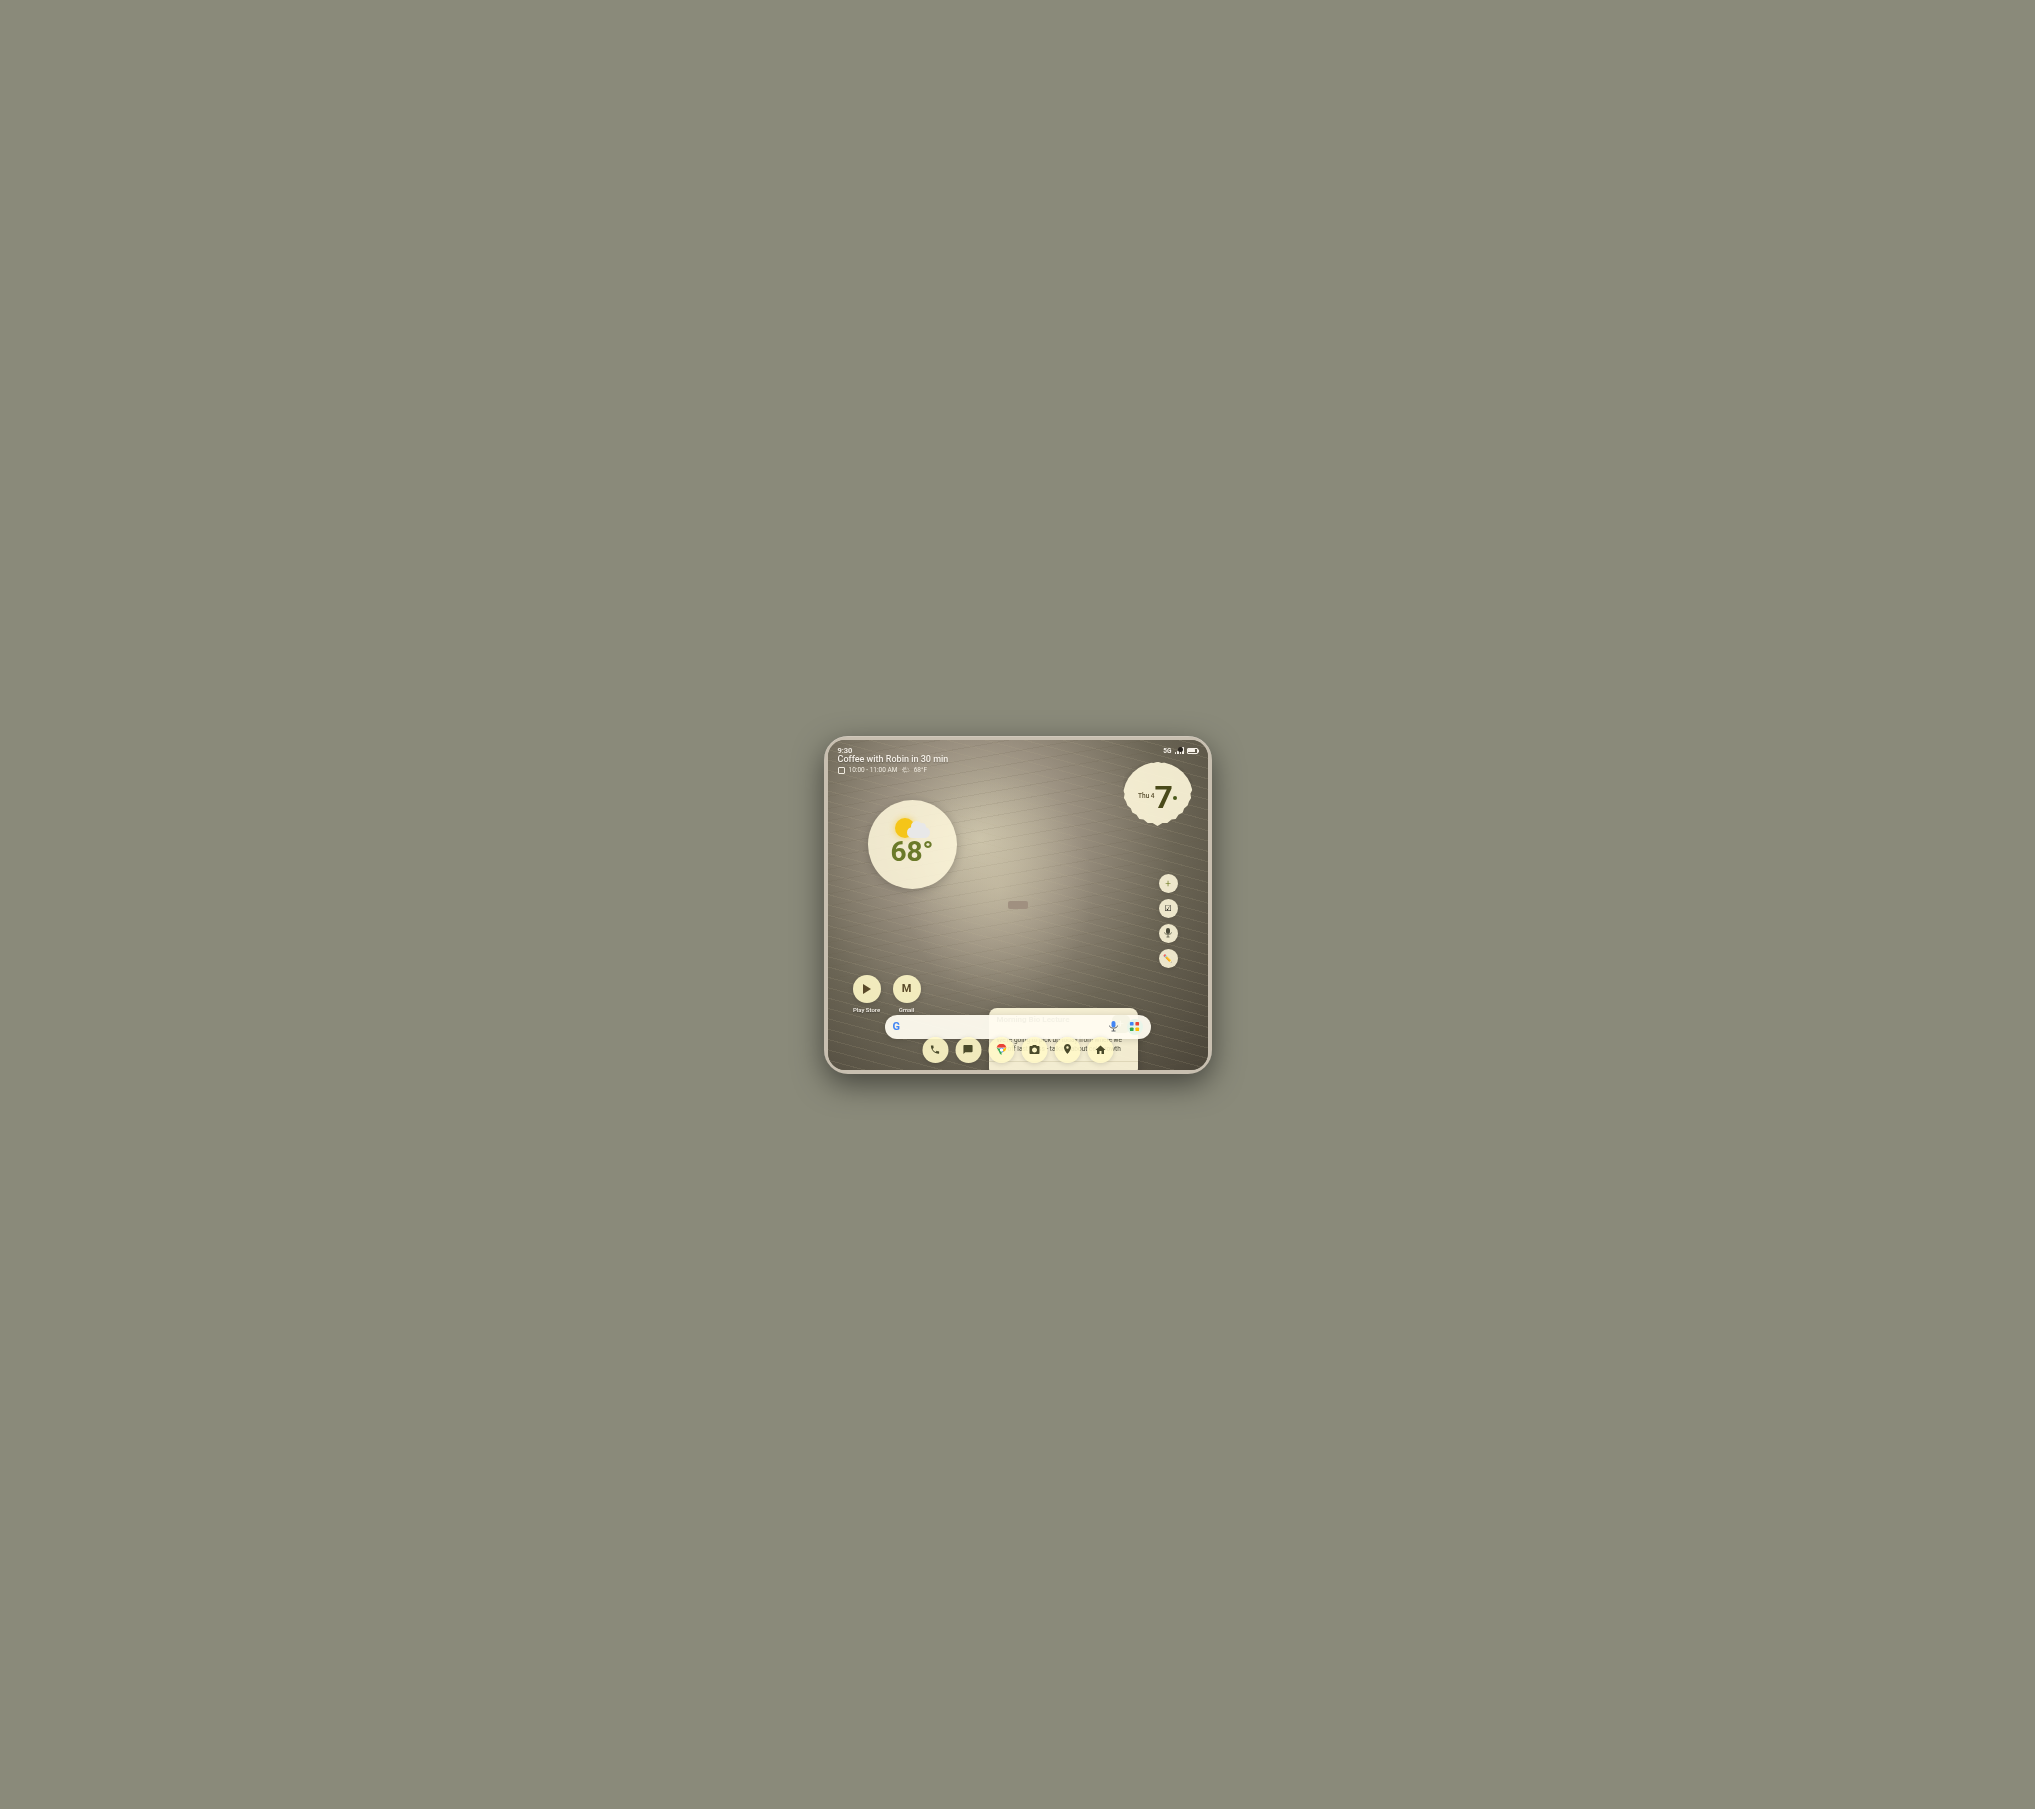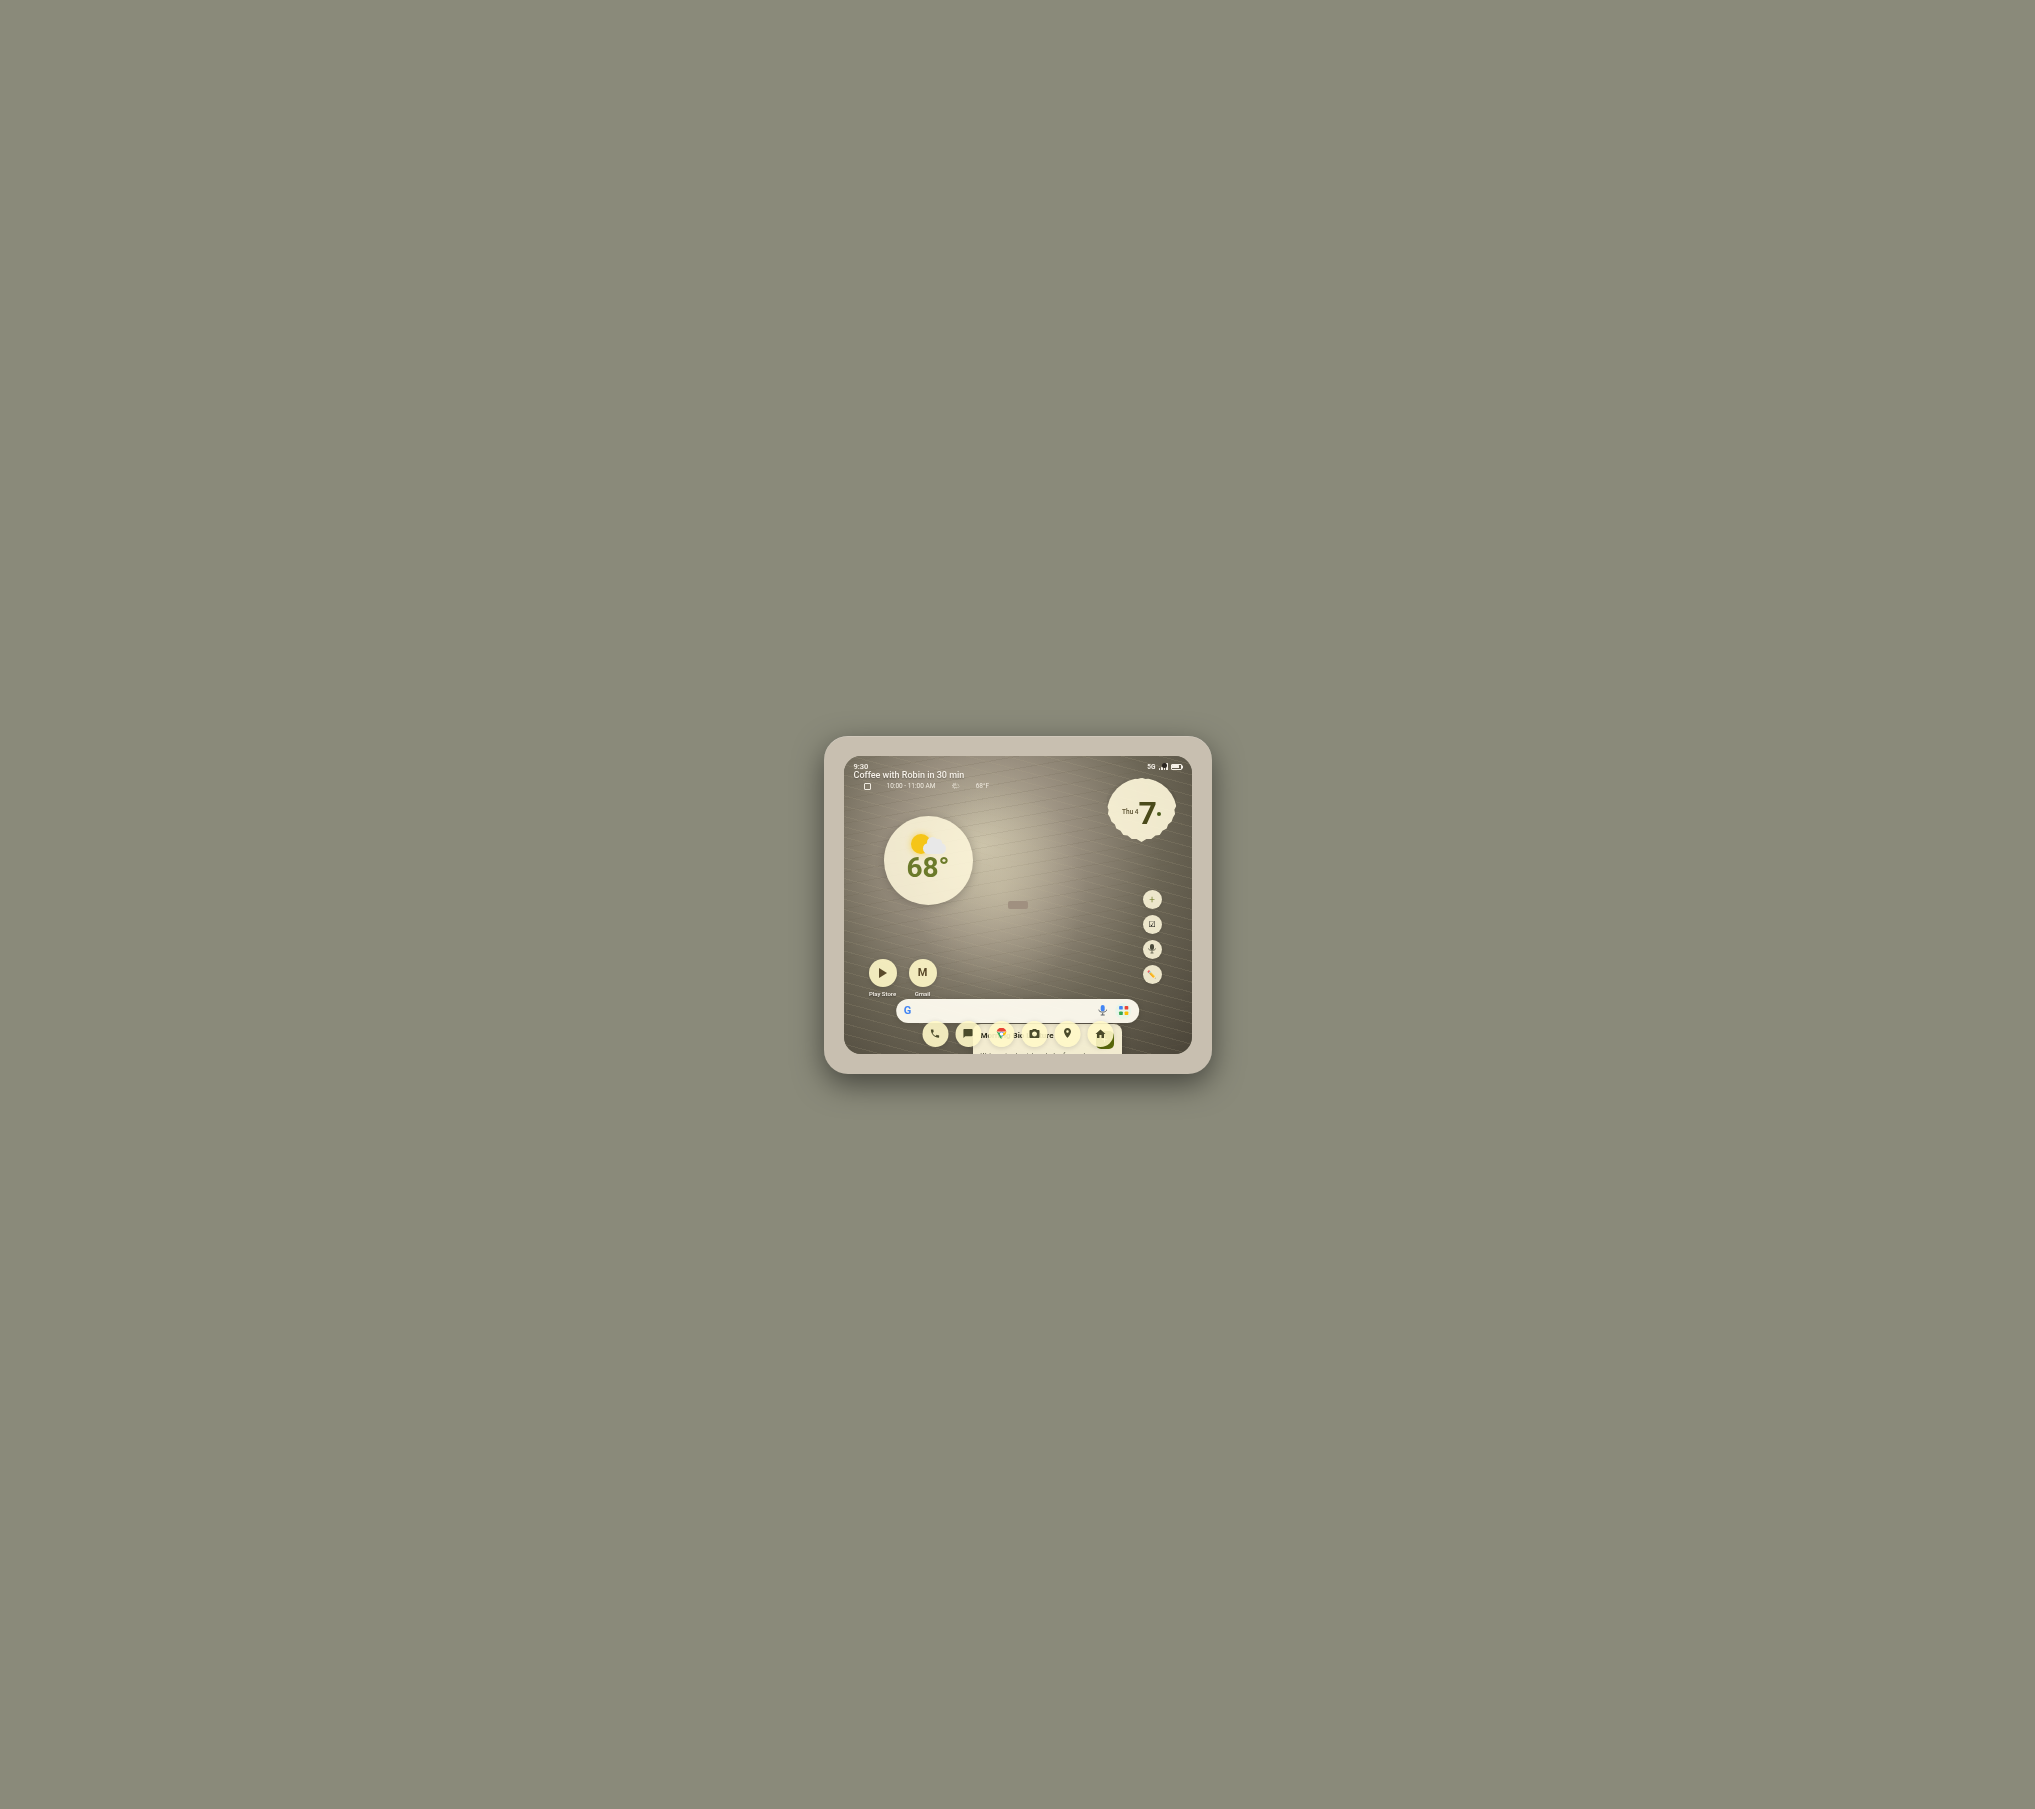--- a/index.html
+++ b/index.html
@@ -9,21 +9,21 @@
       justify-content: center;
       align-items: center;
       min-height: 100vh;
       font-family: 'Google Sans', 'Roboto', sans-serif;
     }
     .device-outer {
       width: 388px;
       height: 338px;
       background: #c8bfb0;
       border-radius: 24px;
-      padding: 20px;
+      padding: 4px;
       box-shadow: 0 10px 30px rgba(0,0,0,0.5), inset 0 0.5px 0 rgba(255,255,255,0.3);
       position: relative;
     }
     .device-hinge {
       position: absolute;
       top: 50%;
       left: 50%;
       transform: translate(-50%, -50%);
       width: 20px;
       height: 8px;
@@ -164,24 +164,23 @@
     .event-title {
       color: #f5f0e8;
       font-size: 9px;
       font-weight: 500;
       margin-bottom: 2px;
       text-shadow: 0 0.5px 1.5px rgba(0,0,0,0.3);
     }
     .event-details {
       display: flex;
       align-items: flex-end;
-      gap: 16px;
+      gap: 4px;
       color: #f0ebe0;
       font-size: 6.5px;
-      margin-left: 10px;
     }
     .calendar-icon-small {
       width: 7px;
       height: 7px;
       border: 0.7px solid #f0ebe0;
       border-radius: 1px;
       position: relative;
       display: inline-flex;
       align-items: center;
       justify-content: center;

